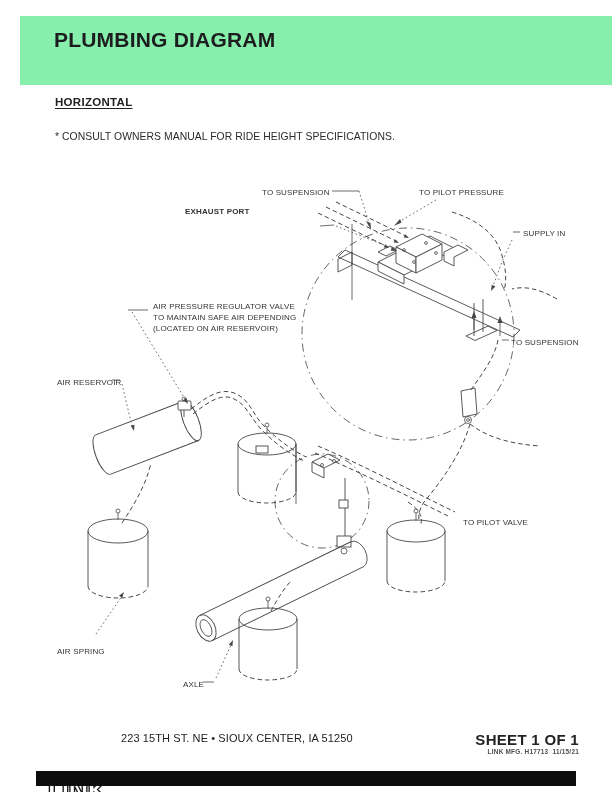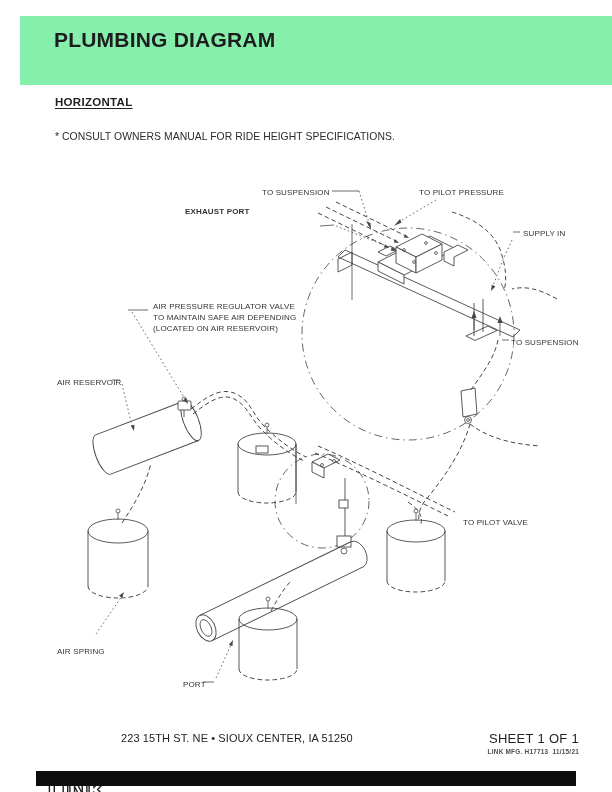--- a/index.html
+++ b/index.html
@@ -20,21 +20,21 @@
   
   .dwg { position:absolute; left:0; top:0; width:612px; height:792px; }
   .lbl { position:absolute; font-size:8px; color:#333; white-space:nowrap; letter-spacing:0.15px; line-height:11px; }
   .lbl.ul { text-underline-offset:1.5px; }
   
   .logo { position:absolute; left:47px; top:731px; width:70px; height:28px;margin-top:47px; }
   .logo-text { font-family:"DejaVu Sans", sans-serif; font-size:26px; font-weight:bold; color:#fff;
                -webkit-text-stroke:1.4px #1c1c1c; letter-spacing:-2.5px; line-height:26px; }
   .logo-reg { position:absolute; right:-4px; top:-1px; font-size:6px; color:#1c1c1c; -webkit-text-stroke:0; }
   .addr { position:absolute; left:121px; top:732px; font-size:11px; color:#232323; line-height:13.8px; letter-spacing:0.1px; }
-  .sheet { position:absolute; right:33px; top:731px; font-size:13px; color:#232323; letter-spacing:0.3px; }
+  .sheet { position:absolute; right:33px; top:731px; font-size:15px; color:#232323; letter-spacing:0.3px;font-weight:bold; }
   .docref { position:absolute; right:33px; top:748px; font-size:6.4px; font-weight:bold; color:#4e4e50;
             letter-spacing:0.25px; white-space:pre; }
   .footbar { position:absolute; left:36px; top:771px; width:540px; height:15px; background:#0d0d0d; }
   
   svg .ln { stroke:#464646; fill:none; stroke-width:0.9; }
   svg .thin { stroke:#464646; fill:none; stroke-width:0.8; }
   svg .hose { stroke:#464646; fill:none; stroke-width:1; stroke-dasharray:4.5 3; }
   svg .dot  { stroke:#464646; fill:none; stroke-width:0.8; stroke-dasharray:1.6 2.6; }
   svg .cl   { stroke:#555; fill:none; stroke-width:0.9; stroke-dasharray:8 4 1.5 4; }
   svg .face { stroke:#464646; fill:#ffffff; stroke-width:0.9; }
@@ -233,21 +233,21 @@
   <div class="lbl" style="left:523px; top:228px;">SUPPLY IN</div>
   <div class="lbl" style="left:511px; top:337px;">TO SUSPENSION</div>
   <div class="lbl" style="left:153px; top:301px;">
     <div>AIR PRESSURE REGULATOR VALVE</div>
     <div>TO MAINTAIN SAFE AIR DEPENDING</div>
     <div>(LOCATED ON AIR RESERVOIR)</div>
   </div>
   <div class="lbl" style="left:57px; top:377px;">AIR RESERVOIR</div>
   <div class="lbl ul" style="left:463px; top:517px;">TO PILOT VALVE</div>
   <div class="lbl" style="left:57px; top:633px;margin-top:13px;">AIR SPRING</div>
-  <div class="lbl" style="left:183px; top:679px;">PORT</div>
+  <div class="lbl" style="left:183px; top:679px;">AXLE</div>
 
   <div class="logo">
     <span class="logo-text">LiNK</span>
     <span class="logo-reg">®</span>
   </div>
   <div class="addr">
     <div>223 15TH ST. NE • SIOUX CENTER, IA 51250</div>
   </div>
   <div class="sheet">SHEET 1 OF 1</div>
   <div class="docref">LINK MFG. H17713  11/15/21</div>

